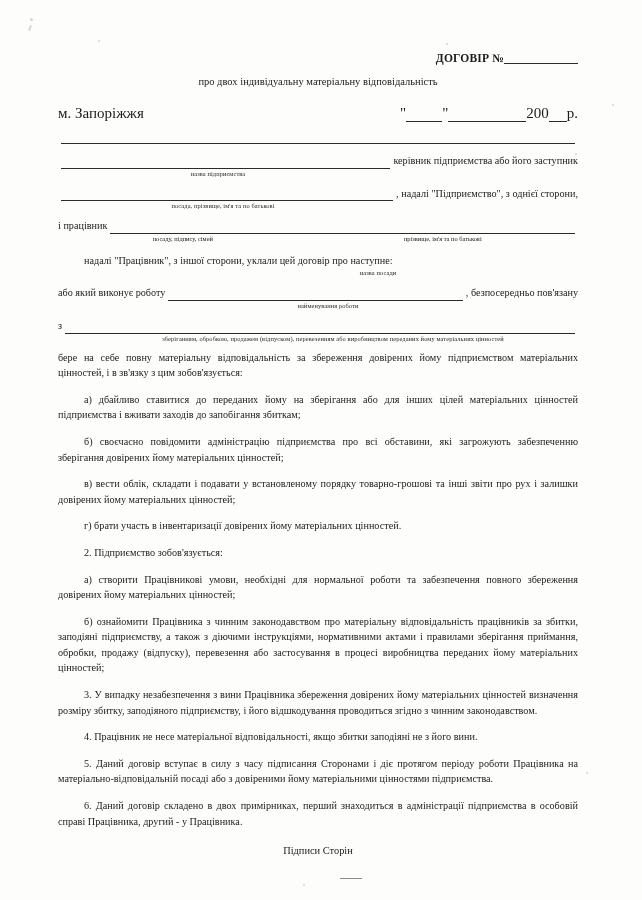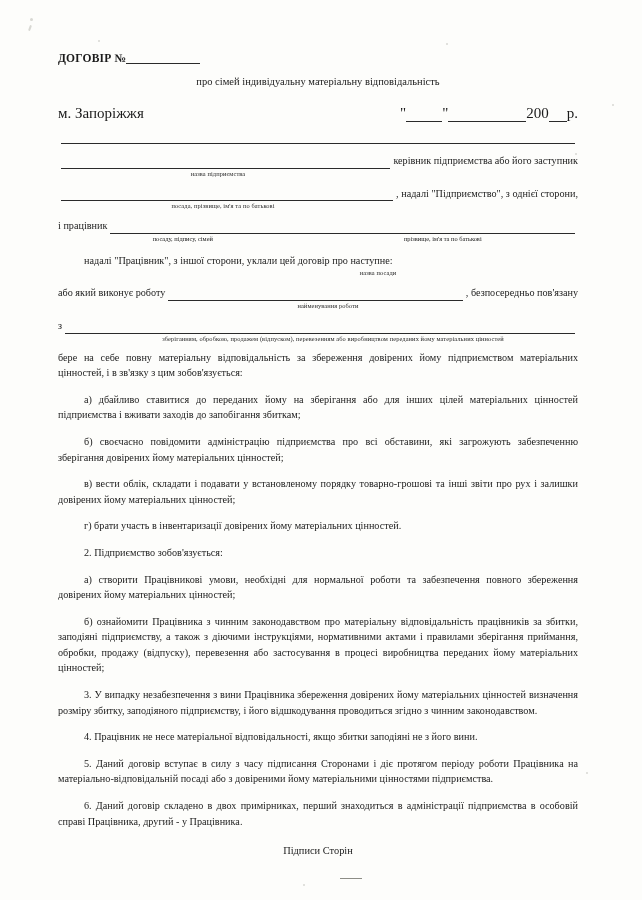--- a/index.html
+++ b/index.html
@@ -29,21 +29,21 @@
     border-radius: 50%;
     opacity: .55;
   }
   #doc {
     position: absolute;
     left: 58px;
     top: 52px;
     width: 520px;
   }
   .title {
-    text-align: left;
+    text-align: right;
     font-size: 11.5px;
     letter-spacing: .2px;
     margin: 0 0 2px 0;
     white-space: nowrap;
   }
   .title .rule {
     display: inline-block;
     width: 74px;
     border-bottom: 1px solid #2a2a2a;
     vertical-align: bottom;
@@ -144,21 +144,21 @@
   <div class="speck" style="left:575px;top:153px;width:2px;height:2px;"></div>
   <div class="speck" style="left:586px;top:772px;width:2px;height:2px;"></div>
   <div class="speck" style="left:303px;top:884px;width:2px;height:2px;"></div>
 
   <div id="doc">
 
     <h1 class="title">
       <span>ДОГОВІР №</span><span class="rule"></span>
     </h1>
 
-    <div class="subtitle">про сімей індивідуальну матеріальну відповідальність</div>
+    <div class="subtitle">про двох індивідуальну матеріальну відповідальність</div>
 
     <div class="cityline">
       <span class="city">м. Запоріжжя</span>
       <span class="spacer"></span>
       <span>"</span>
       <span class="u-sm"></span>
       <span>"</span>
       <span class="u-md"></span>
       <span>200</span>
       <span class="u-xs"></span>

